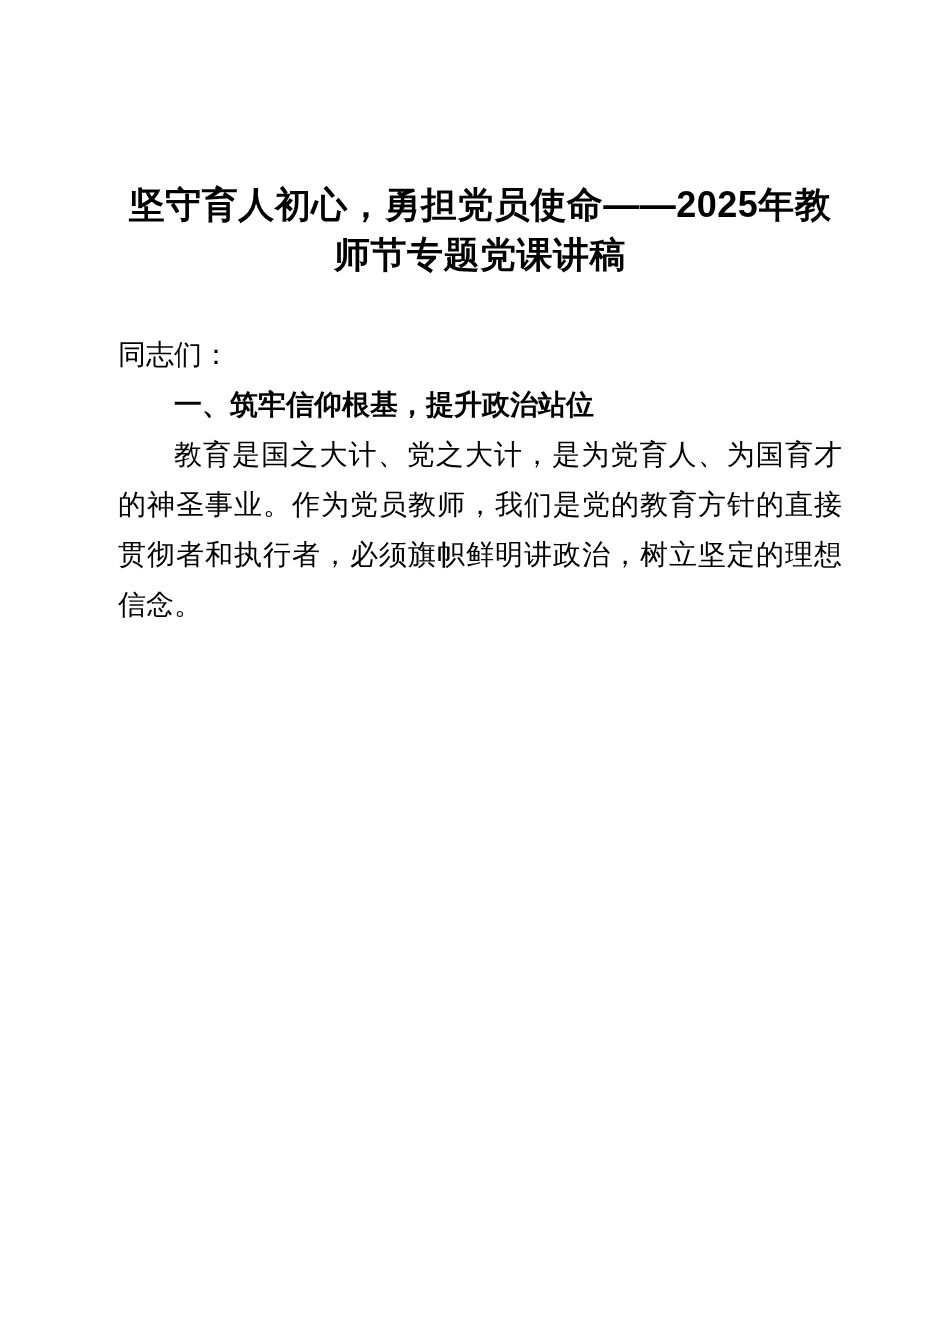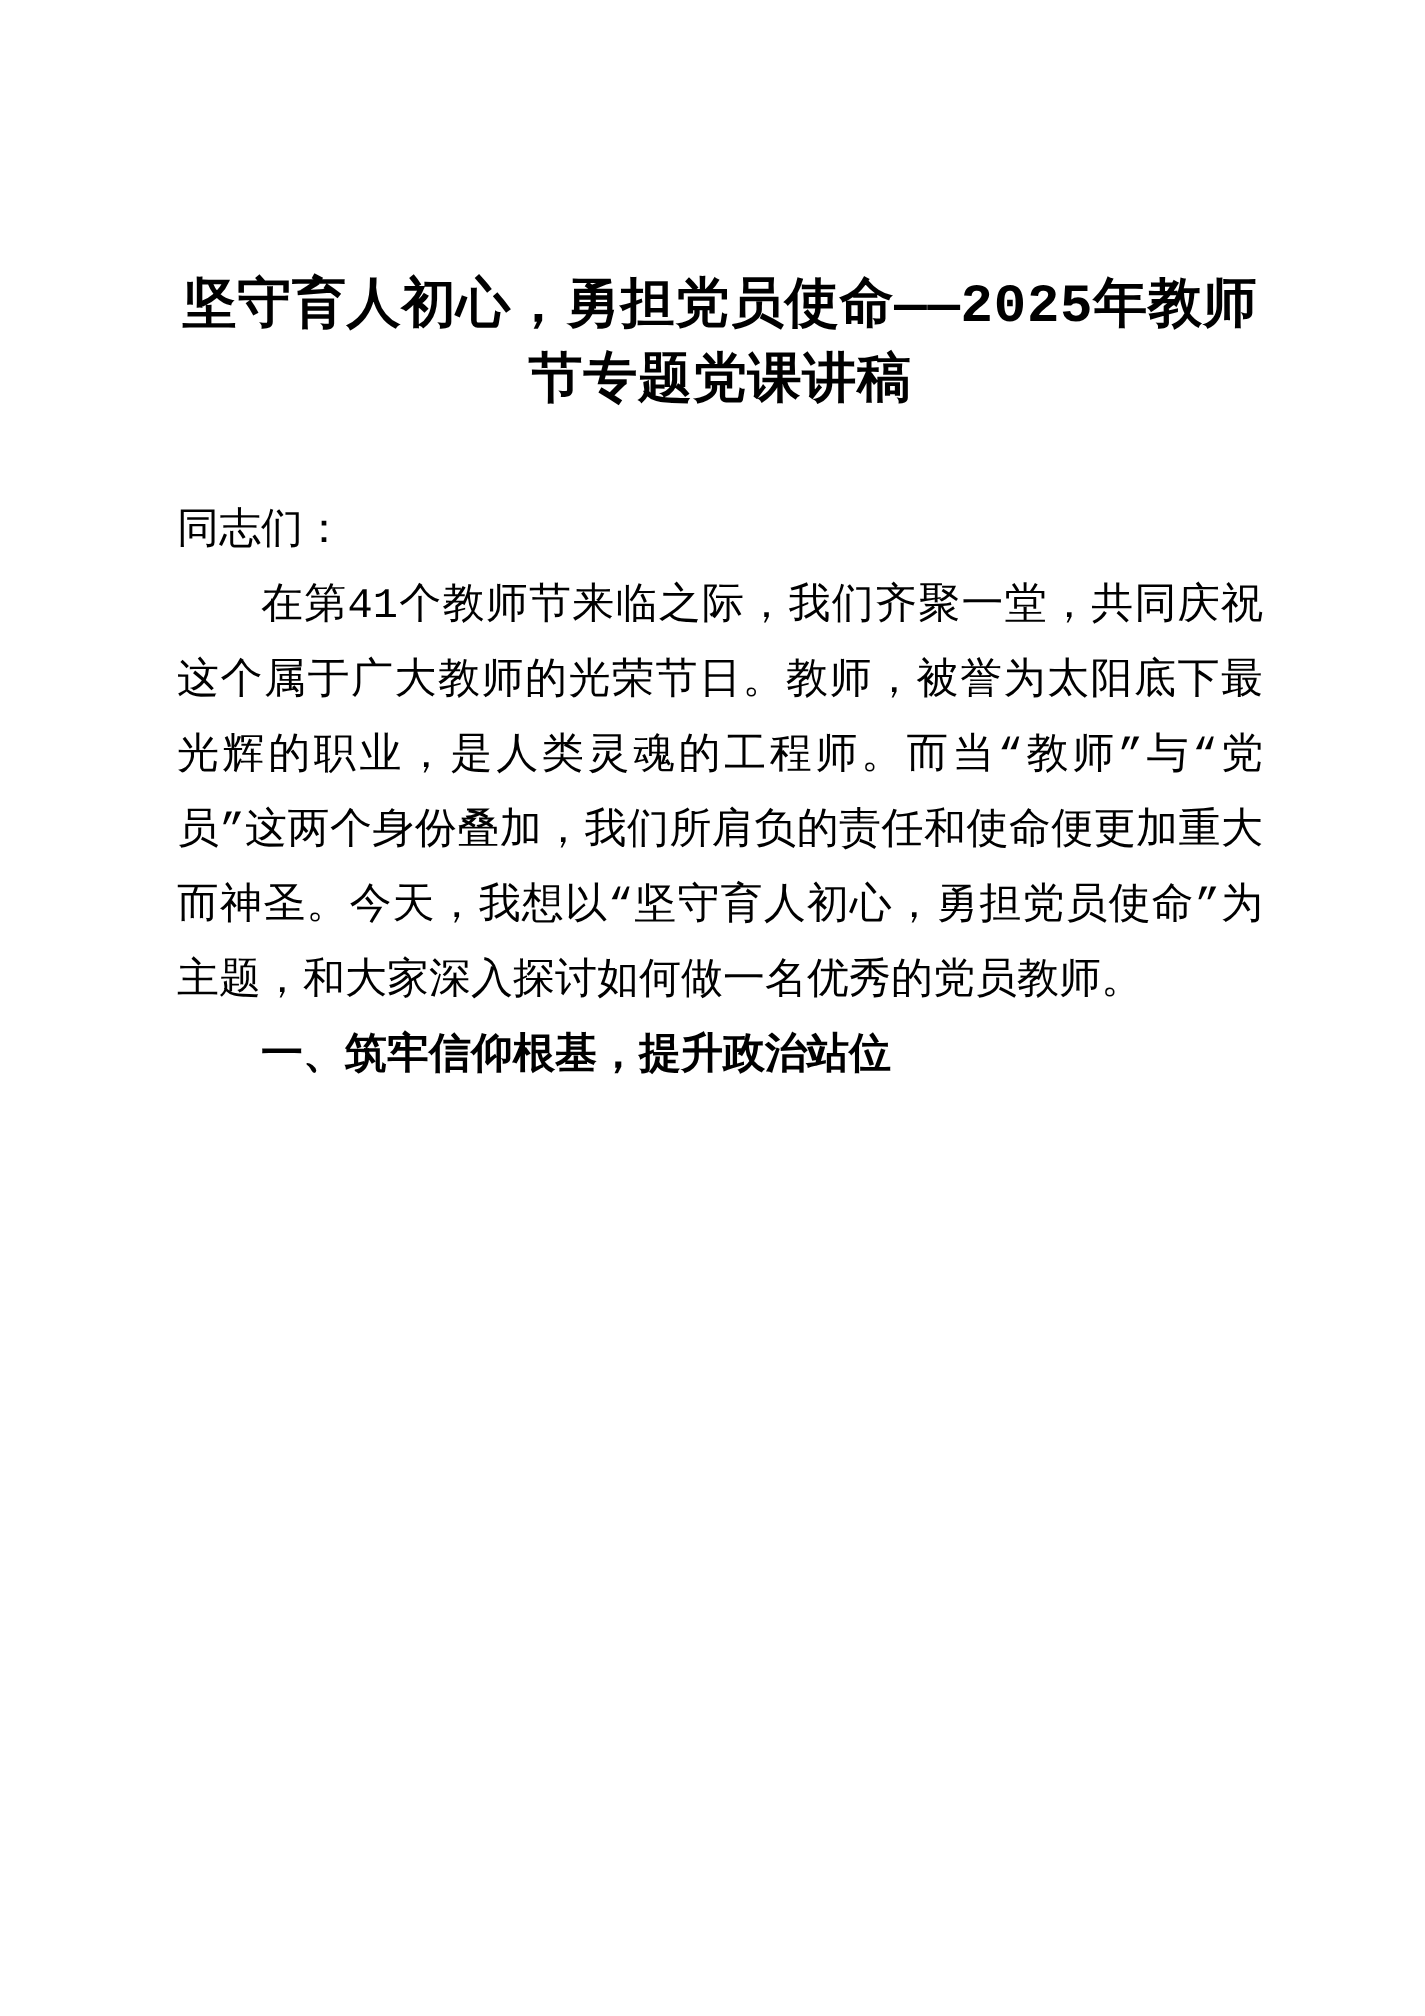--- a/index.html
+++ b/index.html
@@ -11,21 +11,21 @@
     padding: 0;
     background: var(--bg);
   }
   .page {
     width: 950px;
     height: 955px;
     background: var(--bg);
     color: var(--text);
     overflow: hidden;
     position: relative;
-    font-family: Liberation Mono, monospace;
+    font-family: Liberation Sans, sans-serif;
   }
   .content {
     box-sizing: border-box;
     width: 100%;
     height: 100%;
     padding: 180px 108px 0 118px;
   }
   .doc-title {
     font-size: 36px;
     line-height: 50px;
@@ -50,17 +50,17 @@
   }
 </style>
 </head>
 <body>
 
 <div class="page">
   <div class="content">
     <h1 class="doc-title">坚守育人初心，勇担党员使命——2025年教师节专题党课讲稿</h1>
     <p class="para salutation">同志们：</p>
     <div>
-        <p class="para body">在第41个教师节来临之际，我们齐聚一堂，共同庆祝这个属于广大教师的光荣节日。教师，被誉为太阳底下最光辉的职业，是人类灵魂的工程师。而当“教师”与“党员”这两个身份叠加，我们所肩负的责任和使命便更加重大而神圣。今天，我想以“坚守育人初心，勇担党员使命”为主题，和大家深入探讨如何做一名优秀的党员教师。</p>
         <p class="para heading">一、筑牢信仰根基，提升政治站位</p>
+        <p class="para body">教育是国之大计、党之大计，是为党育人、为国育才的神圣事业。作为党员教师，我们是党的教育方针的直接贯彻者和执行者，必须旗帜鲜明讲政治，树立坚定的理想信念。</p>
       </div>
   </div>
 </div>
 
 </body></html>

